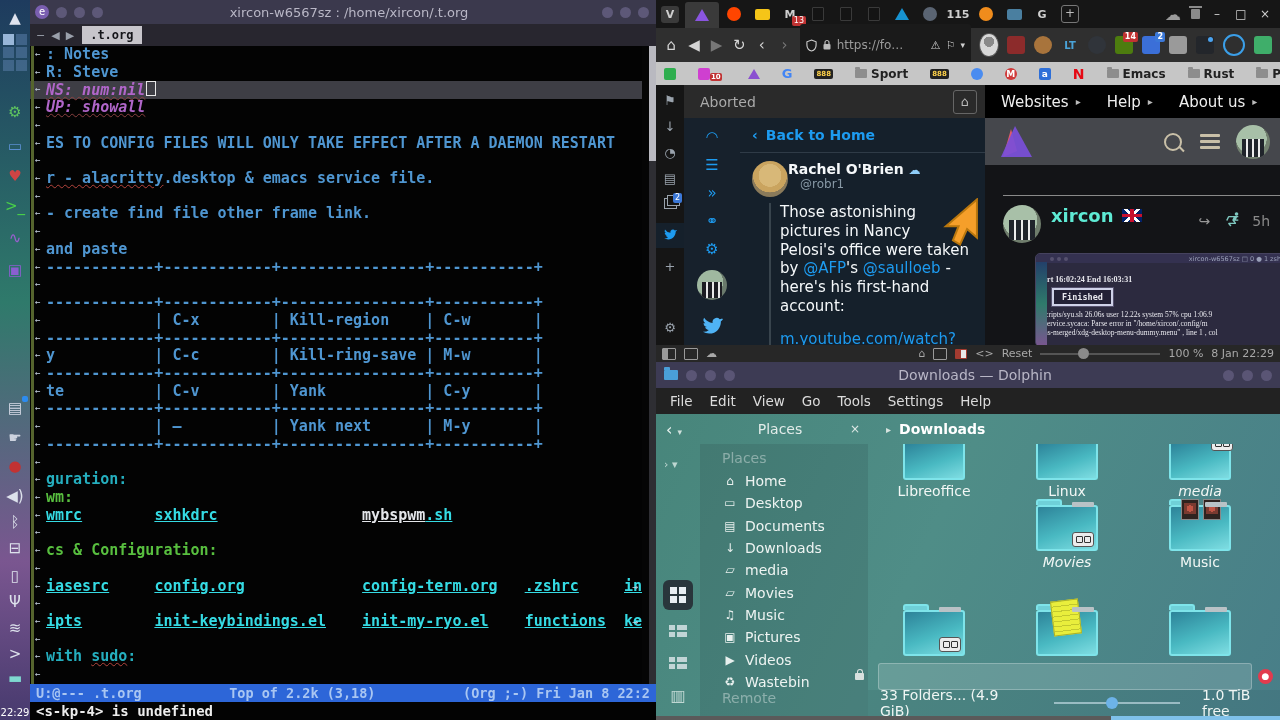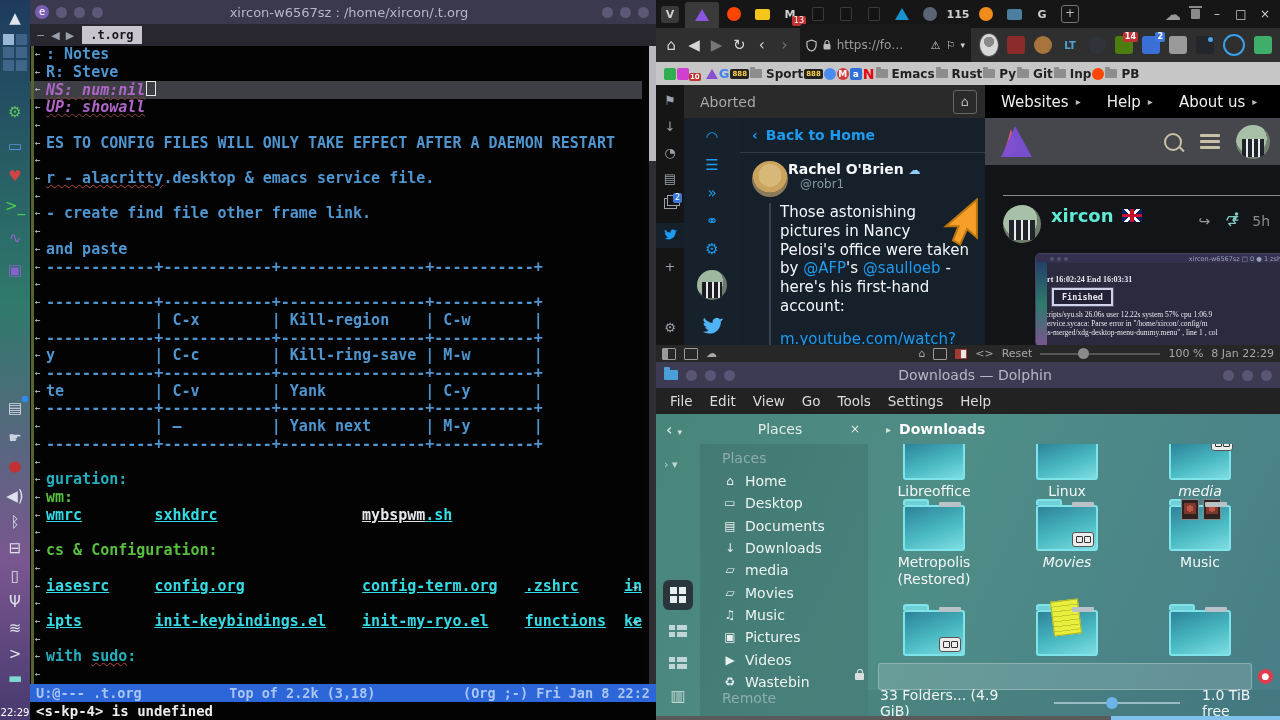--- a/index.html
+++ b/index.html
@@ -71,21 +71,21 @@
   #btoolbar{position:absolute;left:0;top:28px;right:0;height:34px;background:#2f2f2f;display:flex;align-items:center;gap:8px;padding:0 8px}
   .tbico{color:#d5d5d5;font-size:15px;width:18px;text-align:center}
   .tbico.dim{color:#777}
   #addrbar{width:196px;height:42px;background:#1a1a1a;border-radius:3px;display:flex;align-items:center;gap:5px;padding:0 6px;color:#cfcfcf}
   #addrtext{color:#9b9b9b;font-size:12px;flex:1;white-space:nowrap;overflow:hidden}
   #avatar-toolbar{width:22px;height:22px;border-radius:50%;background:radial-gradient(circle at 50% 35%,#8a8a8a 0 30%,#d8d8d8 31%);border:1px solid #555}
   .ext{position:relative;width:18px;height:18px;display:flex;align-items:center;justify-content:center;border-radius:3px;font-size:10px;font-weight:bold;color:#fff}
   .ebadge{position:absolute;right:-5px;top:-4px;background:#c03232;color:#fff;font-size:8px;border-radius:2px;padding:0 2px;line-height:10px}
   .ebadge.blue{background:#3b78d8}
 
-  #bookbar{position:absolute;left:0;top:62px;right:0;height:23px;background:#c6c6c6;display:flex;align-items:center;gap:1px;padding:0 8px;overflow:hidden}
+  #bookbar{position:absolute;left:0;top:62px;right:0;height:23px;background:#c6c6c6;display:flex;align-items:center;gap:22px;padding:0 8px;overflow:hidden}
   .bmi{display:flex;align-items:center;gap:4px;color:#222;font-size:12px;font-weight:bold;white-space:nowrap}
   .mini-folder{width:12px;height:9px;background:#8d8d8d;border-radius:1px;position:relative}
   .mini-folder::before{content:"";position:absolute;left:0;top:-2px;width:5px;height:2px;background:#8d8d8d;border-radius:1px 1px 0 0}
   .bm-sq{width:12px;height:12px;border-radius:2px}
   .bm-circle{width:12px;height:12px;border-radius:50%}
   .bm-tri{width:0;height:0;border-left:6px solid transparent;border-right:6px solid transparent;border-bottom:10px solid #8a4fd0}
   .bm-pill{background:#222;color:#ffd24a;font-size:7px;border-radius:2px;padding:1px 2px;font-weight:bold}
   .bm-badge{position:relative;top:3px;left:-4px;background:#c03232;color:#fff;font-size:7px;border-radius:2px;padding:0 1px}
 
   
@@ -736,24 +736,20 @@
       </div>
       <div class="fitem" style="left: 274px; top: 0px;">
         <div class="fic crop">
           <span class="emb tr">
             <i></i>
             <i></i>
           </span>
         </div>
         <div class="flabel it">media</div>
       </div>
-      <div class="fitem" style="left: 8px; top: 61px;">
-        <div class="fic"></div>
-        <div class="flabel">Metropolis (Restored)</div>
-      </div>
       <div class="fitem" style="left: 141px; top: 61px;">
         <div class="fic">
           <span class="emb br">
             <i></i>
             <i></i>
           </span>
         </div>
         <div class="flabel it">Movies</div>
       </div>
       <div class="fitem" style="left: 274px; top: 61px;">

